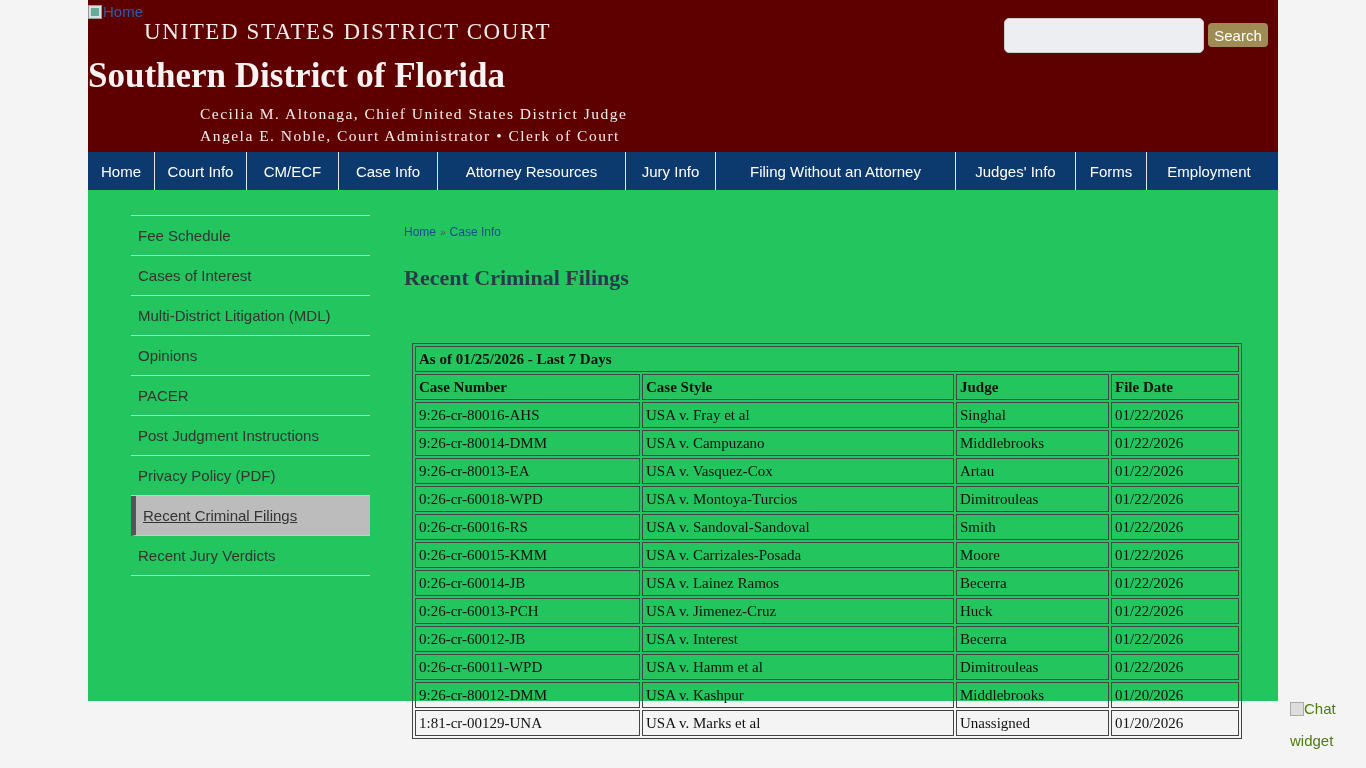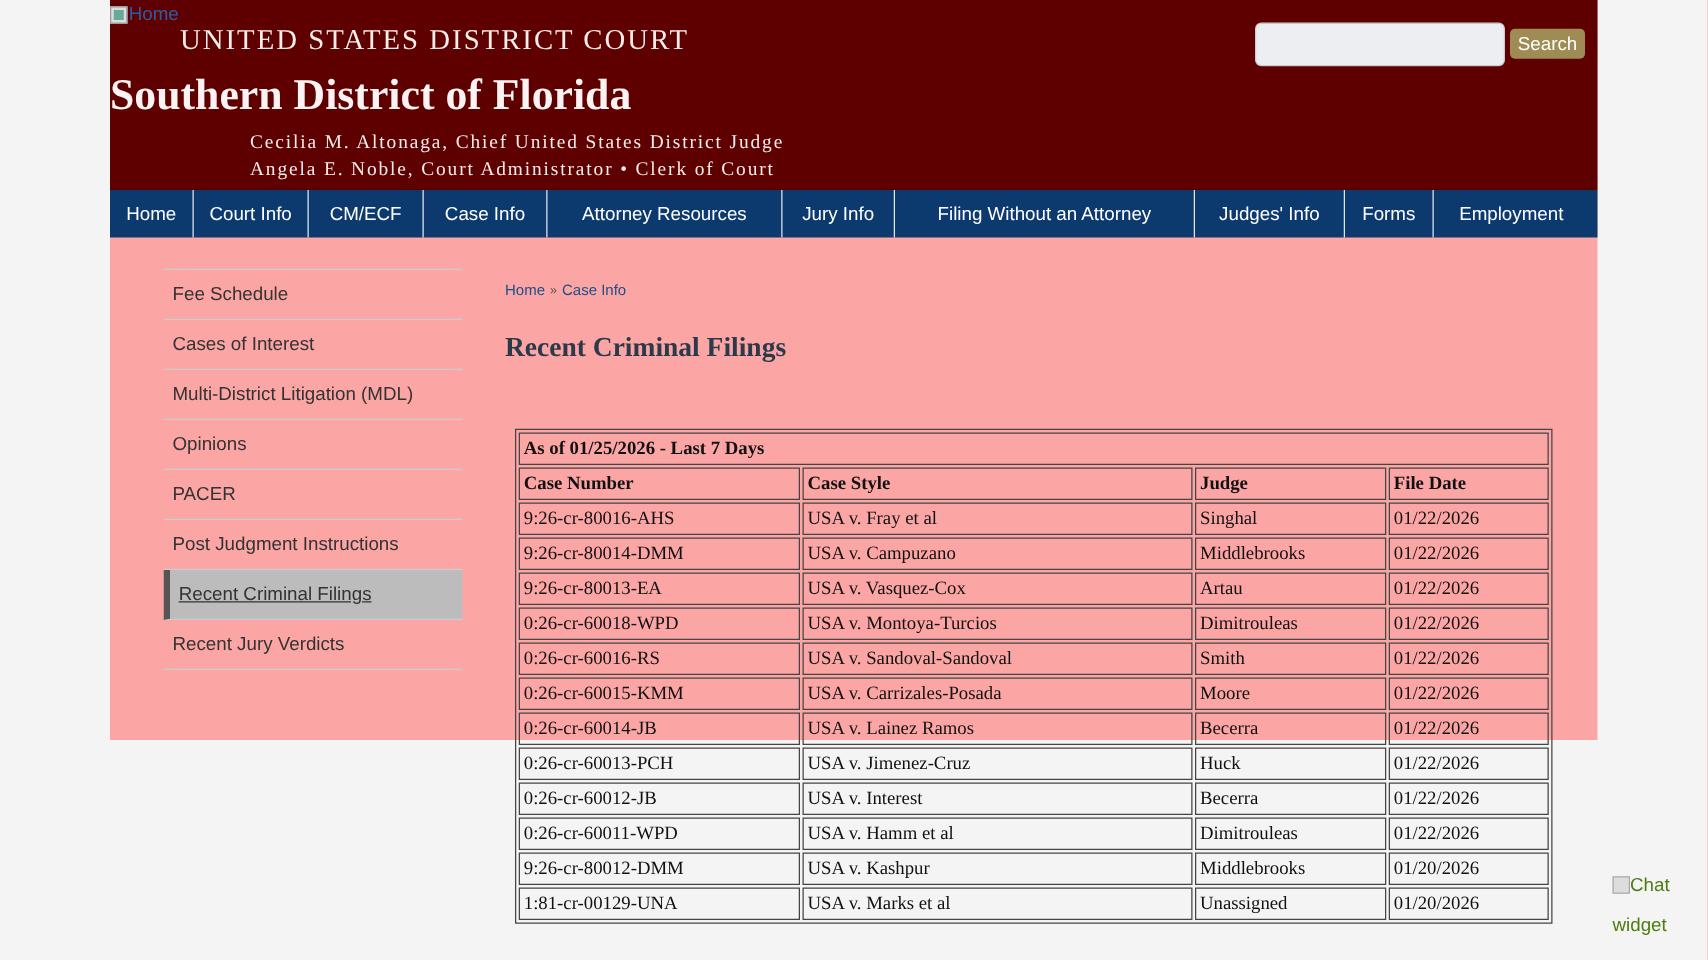--- a/index.html
+++ b/index.html
@@ -1,18 +1,18 @@
 <!DOCTYPE html>
 <html><head>
   <meta charset="utf-8">
   <style>
     * { box-sizing: border-box; margin: 0; padding: 0; }
     html, body { width: 1366px; height: 768px; overflow: hidden; }
     body { background: #f4f4f4; font-family: "Liberation Sans", sans-serif; }
-    .page { position: absolute; left: 88px; top: 0; width: 1190px; height: 592px; background: #fca5a5; }
+    .page { position: absolute; left: 88px; top: 0; width: 1190px; height: 701px; background: #22c55e; }
     .header { position: absolute; left: 0; top: 0; width: 1190px; height: 152px; background: #5f0000; }
     .logo-alt { position: absolute; left: 0; top: 3px; font-size: 15px; color: #2a5ca8; font-family: "Liberation Sans", sans-serif; display:flex; align-items:center; }
     .logo-alt .broken { display:inline-block; width:14px; height:14px; border:1px solid #999; background:#ddd; margin-right:1px; position:relative; }
     .logo-alt .broken::after{ content:""; position:absolute; left:2px; top:2px; width:8px; height:8px; background:#6a9; }
     .t1 { position: absolute; left: 56px; top: 19px; font-family: "Liberation Serif", serif; font-size: 23px; letter-spacing: 1.6px; color: #f5ecec; }
     .t2 { position: absolute; left: 0px; top: 56px; font-family: "Liberation Serif", serif; font-size: 35px; color: #fbf3f3; font-weight: bold; }
     .t3 { position: absolute; left: 112px; top: 105px; font-family: "Liberation Serif", serif; font-size: 15.5px; letter-spacing: 1.5px; color: #f5ecec; }
     .t4 { position: absolute; left: 112px; top: 127px; font-family: "Liberation Serif", serif; font-size: 15.5px; letter-spacing: 1.5px; color: #f5ecec; }
     .search-input { position: absolute; left: 916px; top: 18px; width: 200px; height: 35px; border-radius: 5px; border: 1px solid #ccc; background: #eceef2; }
     .search-btn { position: absolute; left: 1120px; top: 23px; width: 60px; height: 24px; border-radius: 4px; background: #9f8c54; color: #fff; font-size: 15px; border: none; display:flex; align-items:center; justify-content:center; }
@@ -62,20 +62,21 @@
       <a class="nav-item" style="width: 124px;">Employment</a>
     </div>
 
   <div class="sidebar" id="sidebar">
       <a class="side-item">Fee Schedule</a>
       <a class="side-item">Cases of Interest</a>
       <a class="side-item">Multi-District Litigation (MDL)</a>
       <a class="side-item">Opinions</a>
       <a class="side-item">PACER</a>
       <a class="side-item">Post Judgment Instructions</a>
+      <a class="side-item">Privacy Policy (PDF)</a>
       <a class="side-item active">Recent Criminal Filings</a>
       <a class="side-item">Recent Jury Verdicts</a>
     </div>
 
   <div class="breadcrumb">
     <a>Home</a>
     <span class="sep">»</span>
     <a>Case Info</a>
   </div>
 

